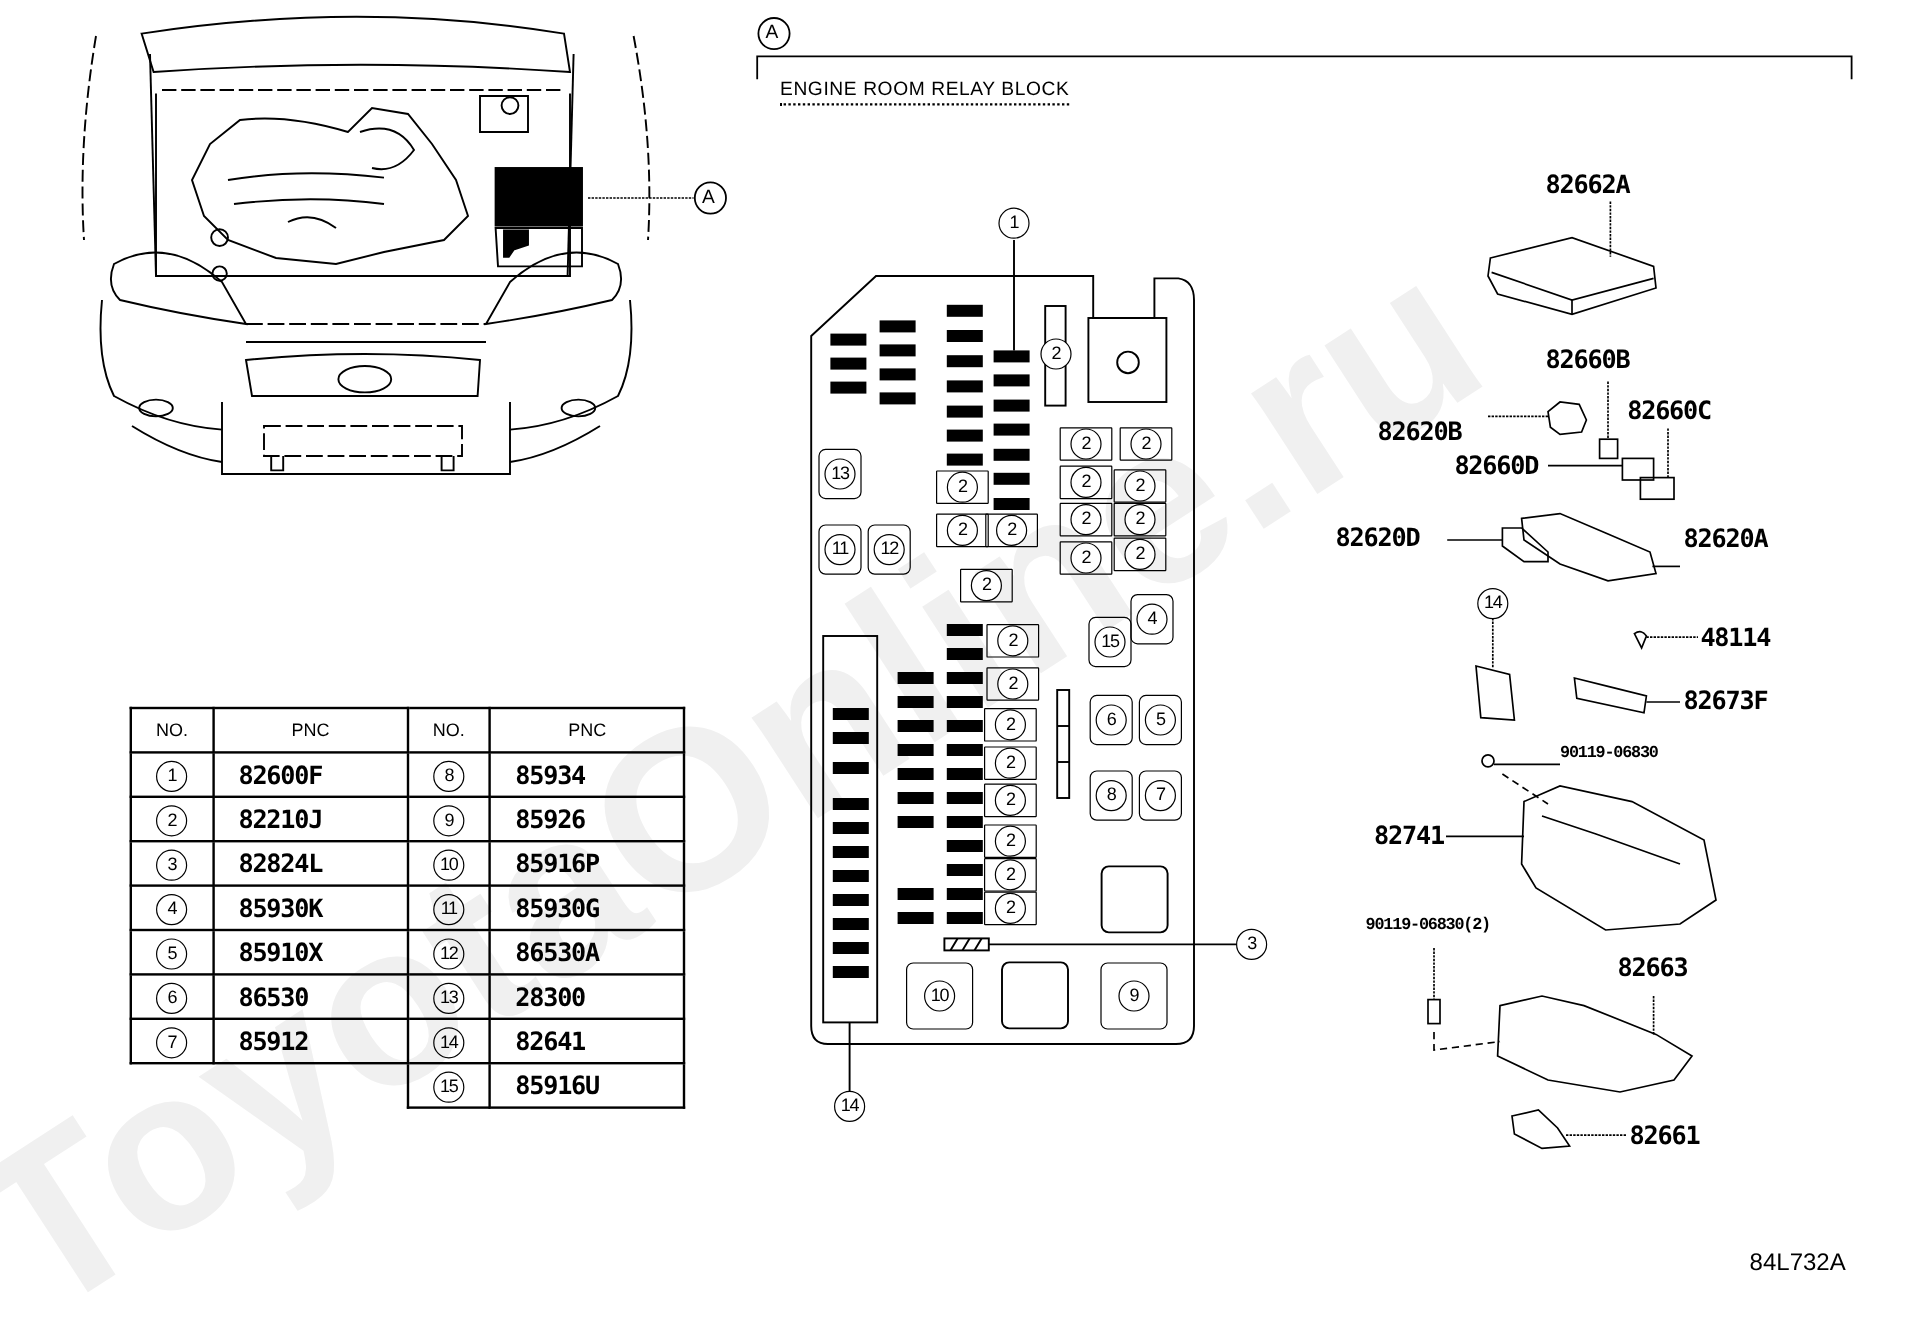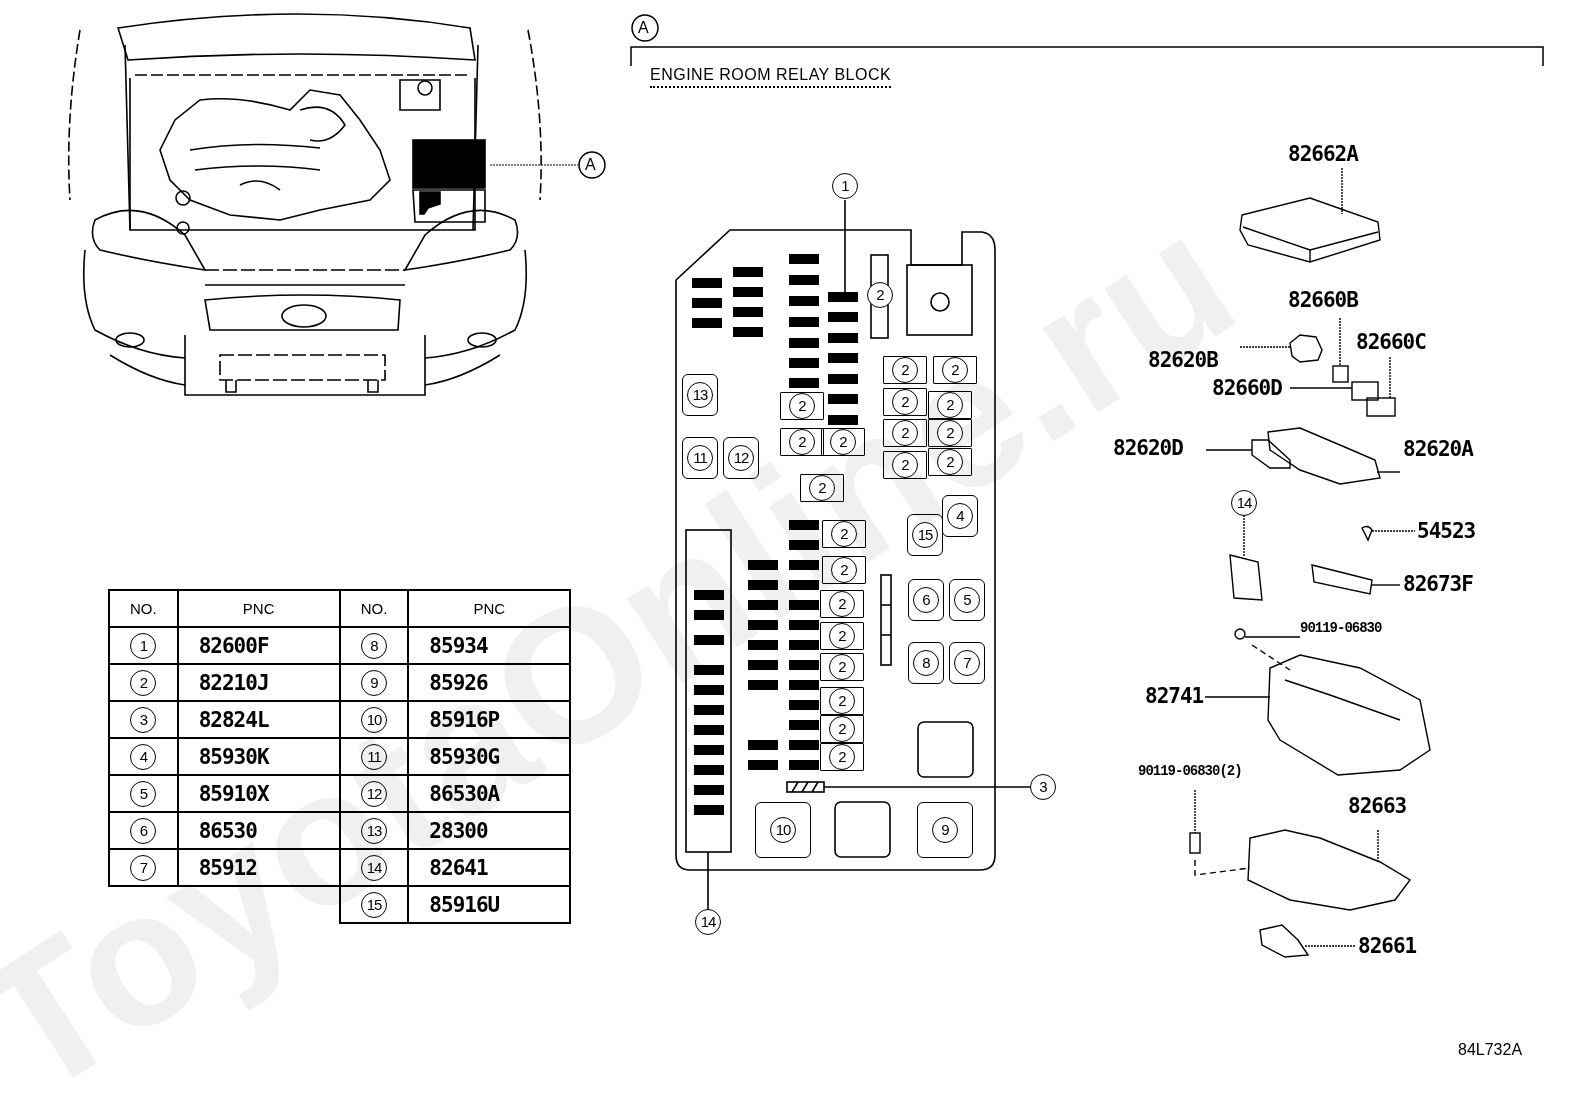--- a/index.html
+++ b/index.html
@@ -10,21 +10,21 @@
     .pnc-label { font-family: "DejaVu Sans Mono", monospace; font-weight: bold; font-size: 21px; letter-spacing: -1px; }
     .pnc-small { font-family: Liberation Mono, monospace; font-weight: bold; font-size: 14px; letter-spacing: -1px; }
     table.pnc { position: absolute; left: 108px; top: 589px; border-collapse: collapse; }
     table.pnc td { border: 2px solid #000; height: 35px; padding: 0 20px; font-family: "DejaVu Sans Mono", monospace; font-weight: bold; font-size: 21px; letter-spacing: -1px; }
     table.pnc td.no { width: 24px; text-align: center; padding: 0 3px; }
     table.pnc td.val { width: 120px; margin-left: 43px; }
     table.pnc td.hdr { font-family: "Liberation Sans", sans-serif; font-weight: normal; font-size: 15px; letter-spacing: 0; text-align: center; height: 35px; }
     table.pnc td.empty { border: none; }
     .circ { display: inline-block; width: 24px; height: 24px; border: 1.5px solid #000; border-radius: 50%; font-family: "Liberation Sans", sans-serif; font-weight: normal; font-size: 15px; line-height: 24px; text-align: center; letter-spacing: -1px; }
     .section-title { left: 650px; top: 66px; font-size: 16px; border-bottom: 2px dotted #000; padding-bottom: 2px; letter-spacing: 0.5px; }
-    .diagram-code { left: 1458px; top: 1041px; font-size: 16px; }
+    .diagram-code { left: 1458px; top: 1041px; font-size: 20px; }
     .watermark { left: 60px; top: 80px; font-size: 190px; color: #f0f0f0; transform: rotate(-33deg); transform-origin: 0 100%; white-space: nowrap; font-weight: bold; top: 920px; z-index: 0; }
   </style>
 </head>
 <body>
 
 <div class="abs watermark">ToyotaOnline.ru</div>
 
 <svg class="main" width="1592" height="1099" viewBox="0 0 1592 1099">
 
   <g fill="none" stroke="#000" stroke-width="1.6">
@@ -291,21 +291,21 @@
   </div>
 
 <div class="abs pnc-label" style="left:1288px;top:142px;">82662A</div>
 <div class="abs pnc-label" style="left:1288px;top:288px;">82660B</div>
 <div class="abs pnc-label" style="left:1148px;top:348px;">82620B</div>
 <div class="abs pnc-label" style="left:1356px;top:330px;text-align:center;">82660C</div>
 <div class="abs pnc-label" style="left:1212px;top:376px;">82660D</div>
 <div class="abs pnc-label" style="left:1113px;top:436px;">82620D</div>
 <div class="abs pnc-label" style="left:1403px;top:437px;">82620A</div>
 <div class="abs" style="left:1231px;top:490px;"><span class="circ">14</span></div>
-<div class="abs pnc-label" style="left:1417px;top:519px;">54523</div>
+<div class="abs pnc-label" style="left:1417px;top:519px;">48114</div>
 <div class="abs pnc-label" style="left:1403px;top:572px;">82673F</div>
 <div class="abs pnc-small" style="left:1300px;top:620px;">90119-06830</div>
 <div class="abs pnc-label" style="left:1145px;top:684px;">82741</div>
 <div class="abs pnc-small" style="left:1138px;top:763px;text-align:right;">90119-06830(2)</div>
 <div class="abs pnc-label" style="left:1348px;top:794px;">82663</div>
 <div class="abs pnc-label" style="left:1358px;top:934px;">82661</div>
 
 <table class="pnc">
   <tbody id="pnc-body">
     <tr>

